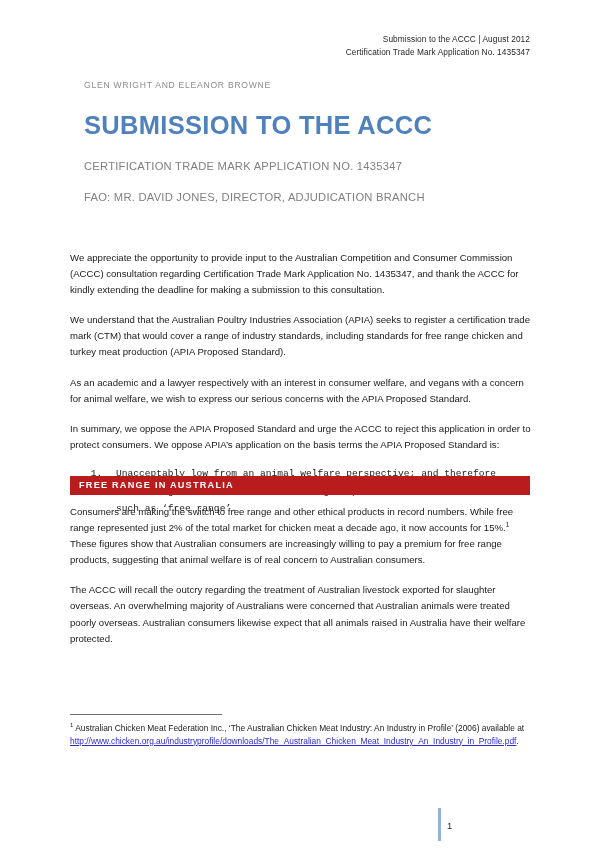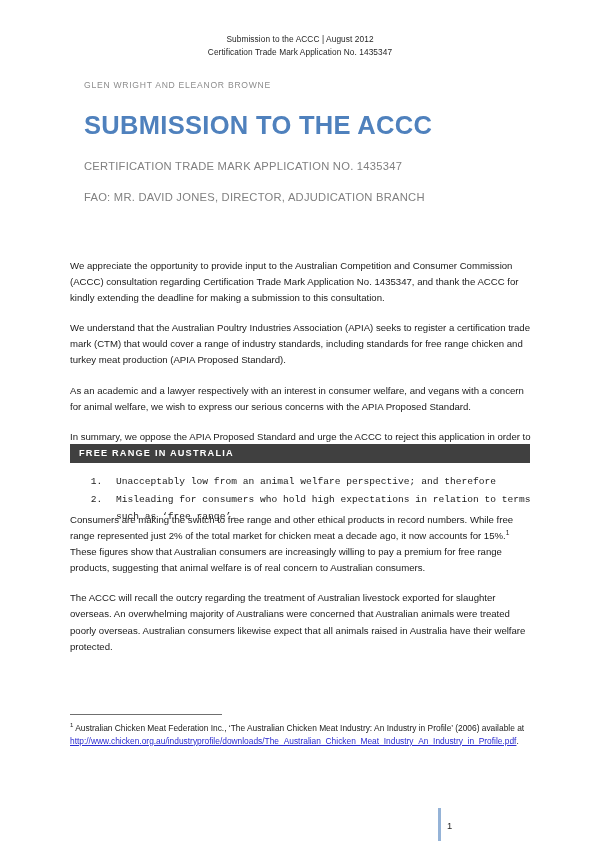--- a/index.html
+++ b/index.html
@@ -28,21 +28,21 @@
     position: absolute;
     left: 70px;
     top: 33px;
     width: 460px;
     text-align: right;
     color: #262626;
     font-size: 8.3px;
     line-height: 13px;
     letter-spacing: 0.01em;
   }
-  .doc-header .hline { display: block; white-space: nowrap; text-align: center; }
+  .doc-header .hline { display: block; white-space: nowrap; }
 
   
   .title-block {
     position: absolute;
     left: 84px;
     top: 80px;
     width: 462px;
   }
   .authors {
     font-size: 8.6px;
@@ -71,21 +71,21 @@
   .subtitle.last { margin-bottom: 0; }
 
   
   .body-block {
     position: absolute;
     left: 70px;
     top: 250px;
     width: 462px;
   }
   p.para {
-    margin: 8px 0 14px 0;
+    margin: 0 0 14px 0;
     font-size: 9.6px;
     line-height: 16.1px;
     text-align: left;
     color: #1a1a1a;
   }
   p.para.italic { font-style: italic; }
   p.para.tight { margin-bottom: 13px; }
 
   ol.claims {
     margin: 4px 0 0 0;
@@ -102,24 +102,24 @@
   sup.fn {
     font-size: 6.6px;
     vertical-align: super;
     line-height: 0;
   }
 
   
   .section-banner {
     position: absolute;
     left: 70px;
-    top: 444px;
+    top: 476px;
     width: 460px;
     height: 19px;
-    background: #404040;
+    background: #b91c1c;
     color: #ffffff;
     font-size: 9.2px;
     letter-spacing: 0.13em;
     font-weight: bold;
     line-height: 19px;
     padding-left: 9px;
     box-sizing: border-box;
     text-transform: uppercase;
   }
 

